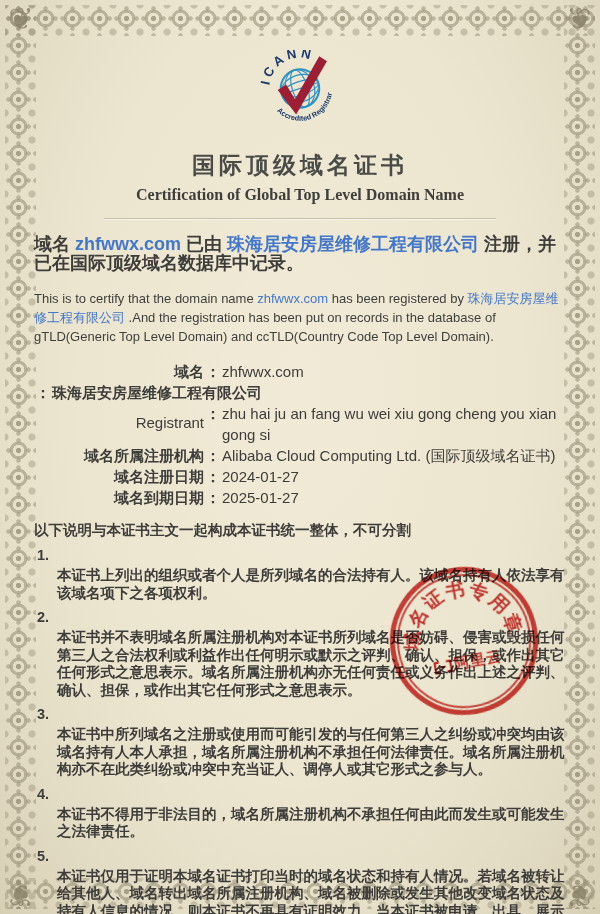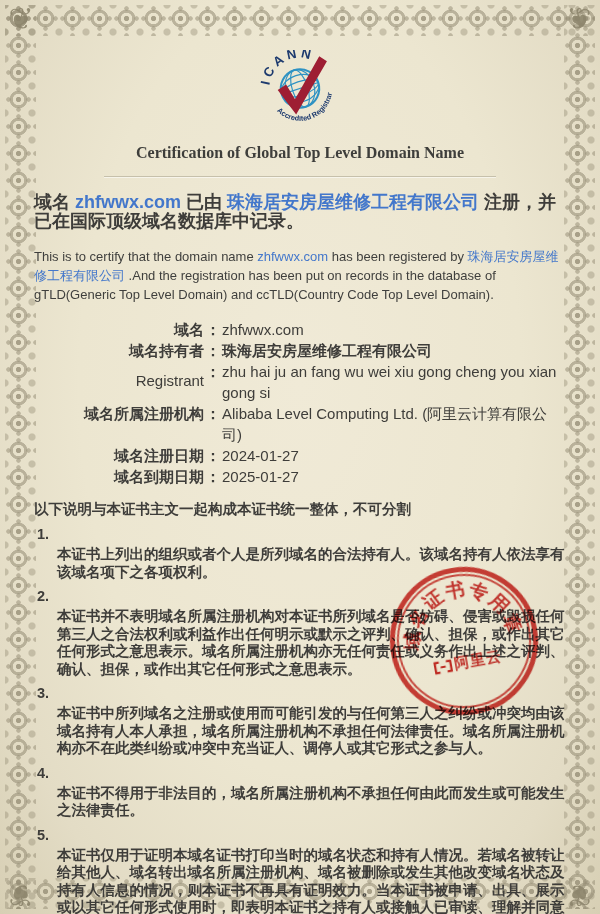--- a/index.html
+++ b/index.html
@@ -42,21 +42,21 @@
   .corner.br{bottom:4px;right:4px;transform:scale(-1,-1);}
 
   
   .content{position:absolute;left:34px;right:34px;top:50px;color:#3e3d3a;}
   .logo{display:block;margin:0 auto;width:104px;height:80px;}
   .title{
     margin-top:20px;text-align:center;font-size:23px;font-weight:700;
     letter-spacing:4px;color:#4a4a47;
   }
   .subtitle{
-    margin-top:14px;text-align:center;
+    margin-top:5px;text-align:center;
     font-family:"Liberation Serif",serif;font-weight:700;font-size:16px;color:#3e3e3b;
   }
   .rule{
     width:392px;margin:14px auto 0 auto;border:none;height:0;
     border-top:1px solid #c6c0ab;box-shadow:0 1px 0 rgba(255,255,255,.55);
   }
   .para{margin:16px 0 0 0;font-size:18px;line-height:19px;}
   .para.zh{font-weight:600;}
   .para.en{font-weight:400;font-size:13px;line-height:19px;color:#3f3f3d;}
   .hl{color:#4377cb;}
@@ -135,46 +135,46 @@
         <text font-size="17" font-weight="bold" letter-spacing="4.5" fill="#1d3a6e" font-family="Liberation Sans, sans-serif">
           <textPath href="#arcTop" startOffset="13%">ICANN</textPath>
         </text>
         <text font-size="9.5" font-weight="bold" fill="#1d3a6e" text-anchor="middle" font-family="Liberation Sans, sans-serif">
           <textPath href="#arcBottom" startOffset="50%">Accredited Registrar</textPath>
         </text>
       </g>
       <path d="M36 52 L47 45 L58.5 64 L90 8 L100 14.5 L60 84 Z" fill="#9e1e33"></path>
     </svg>
 
+    <div class="title">国际顶级域名证书</div>
     <div class="subtitle">Certification of Global Top Level Domain Name</div>
     <hr class="rule">
 
     <p class="para zh"><span>域名 </span><span class="hl">zhfwwx.com</span><span> 已由 </span><span class="hl">珠海居安房屋维修工程有限公司</span><span> 注册，并已在国际顶级域名数据库中记录。</span></p>
     <p class="para en"><span>This is to certify that the domain name </span><span class="hl">zhfwwx.com</span><span> has been registered by </span><span class="hl">珠海居安房屋维修工程有限公司</span><span> .And the registration has been put on records in the database of gTLD(Generic Top Level Domain) and ccTLD(Country Code Top Level Domain).</span></p>
 
     <div class="kv">
       <div class="kv-row">
         <span class="kv-label">域名</span>
         <span class="kv-colon">：</span>
         <span class="kv-value latin">zhfwwx.com</span>
       </div>
       <div class="kv-row">
-        <span class="kv-label">域名持有者</span>
         <span class="kv-colon">：</span>
         <span class="kv-value">珠海居安房屋维修工程有限公司</span>
       </div>
       <div class="kv-row">
         <span class="kv-label latin">Registrant</span>
         <span class="kv-colon">：</span>
         <span class="kv-value latin">zhu hai ju an fang wu wei xiu gong cheng you xian gong si</span>
       </div>
       <div class="kv-row">
         <span class="kv-label">域名所属注册机构</span>
         <span class="kv-colon">：</span>
-        <span class="kv-value latin">Alibaba Level Computing Ltd. (阿里云计算有限公司)</span>
+        <span class="kv-value latin">Alibaba Cloud Computing Ltd. (国际顶级域名证书)</span>
       </div>
       <div class="kv-row">
         <span class="kv-label">域名注册日期</span>
         <span class="kv-colon">：</span>
         <span class="kv-value latin">2024-01-27</span>
       </div>
       <div class="kv-row">
         <span class="kv-label">域名到期日期</span>
         <span class="kv-colon">：</span>
         <span class="kv-value latin">2025-01-27</span>

